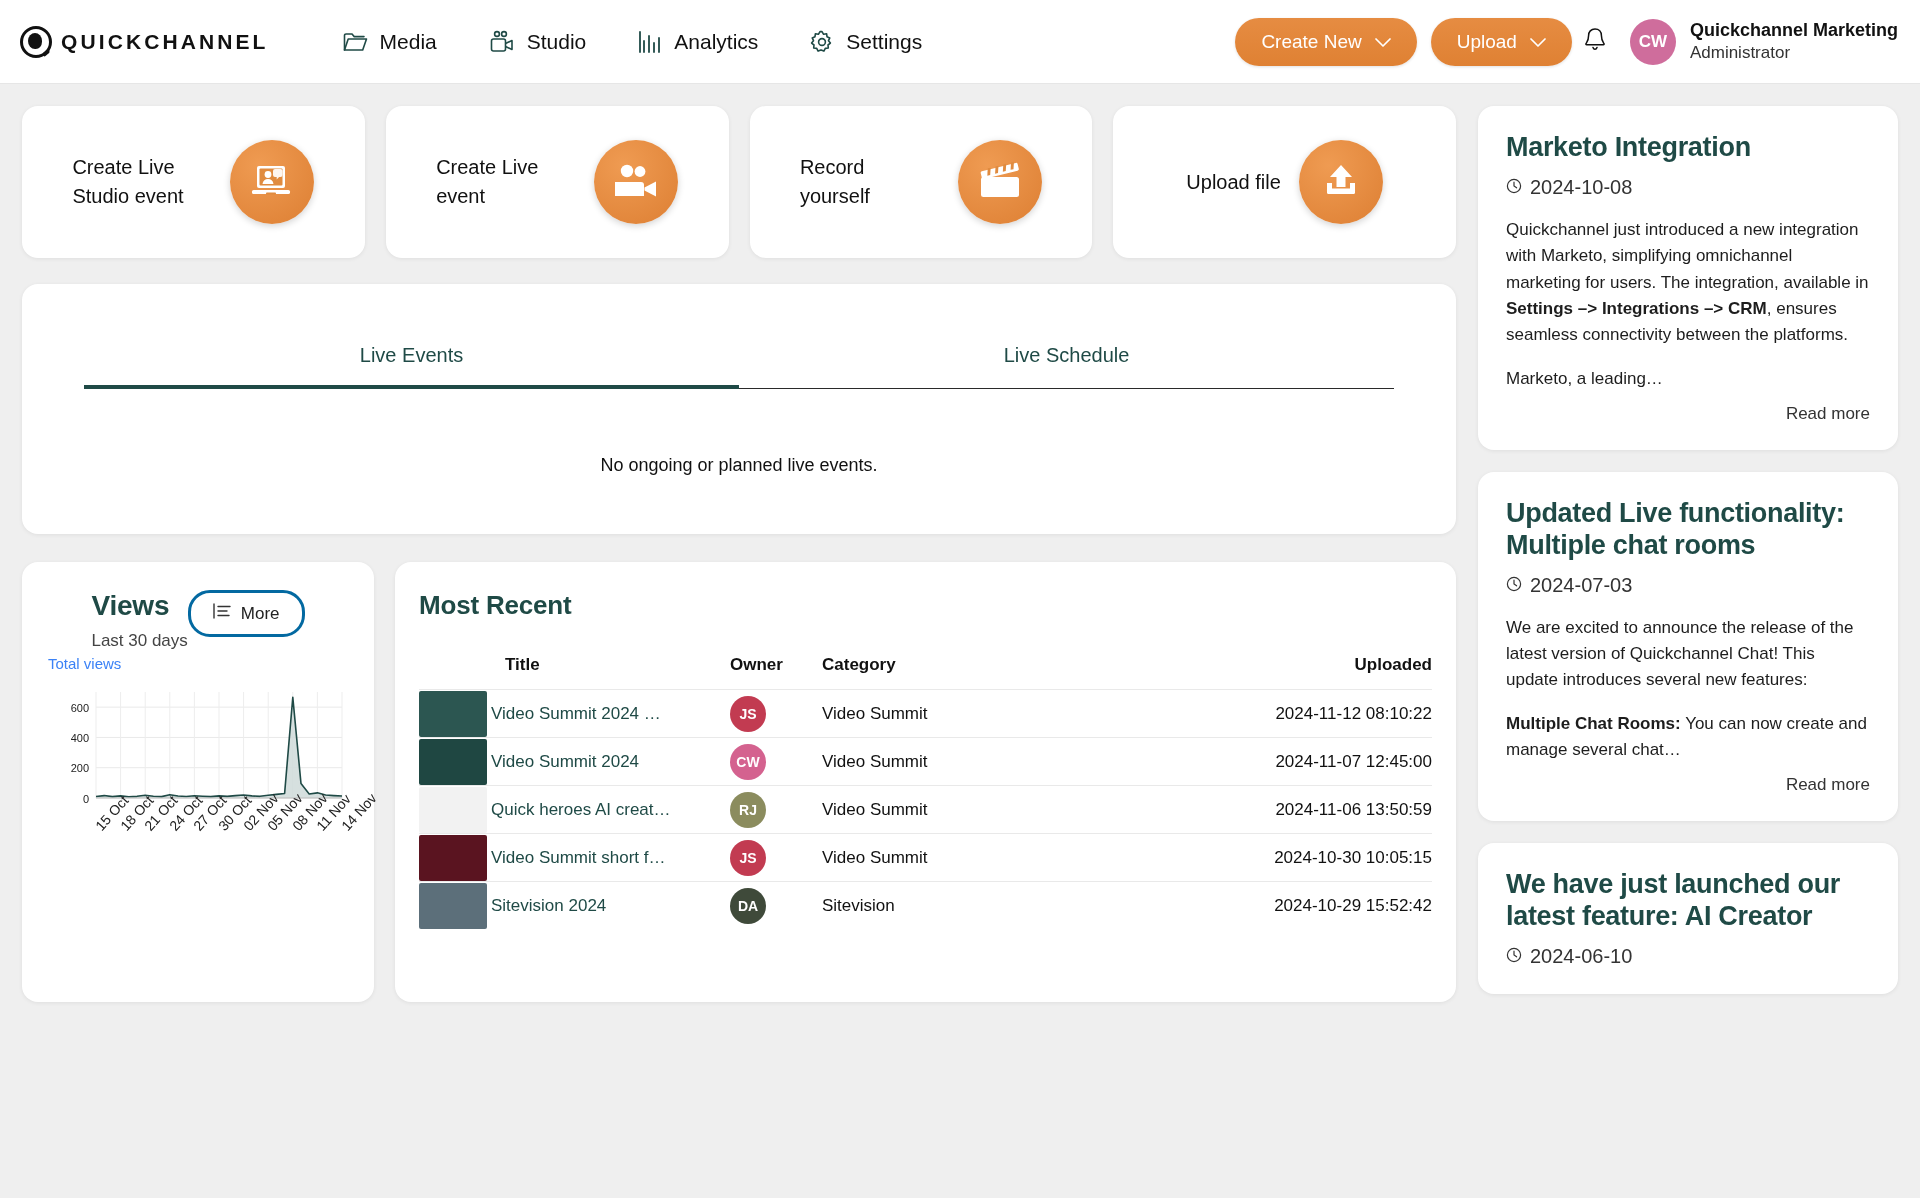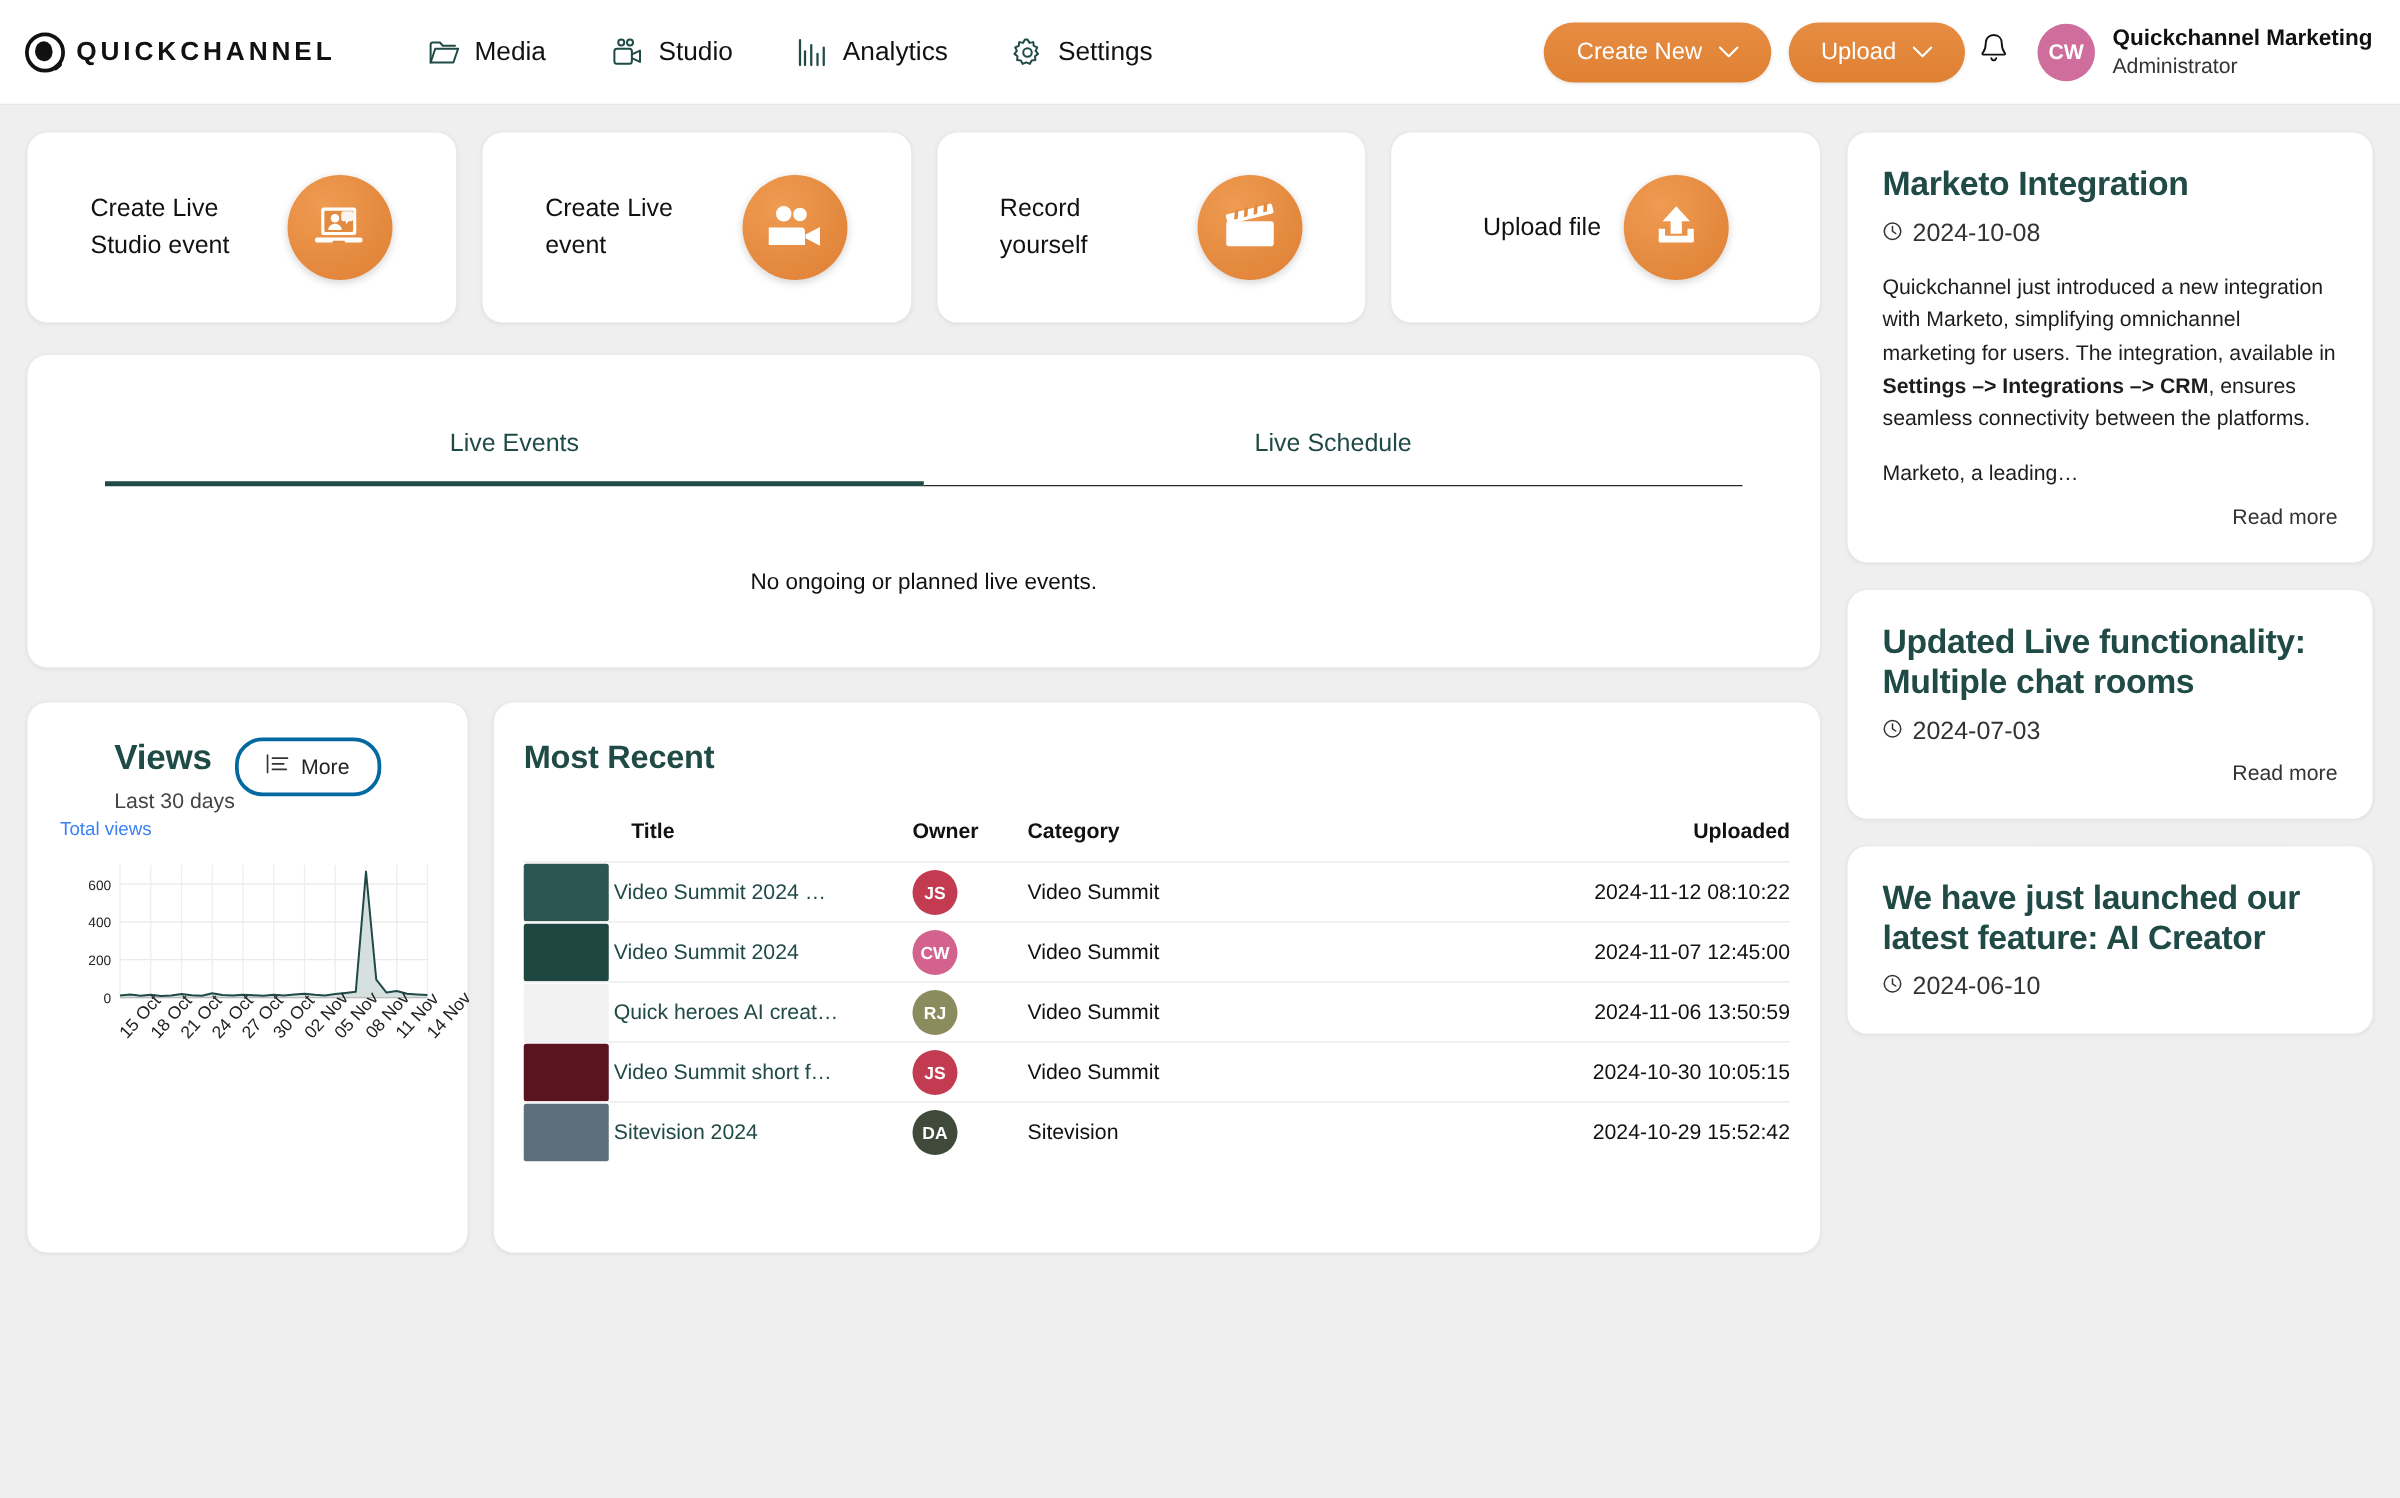--- a/index.html
+++ b/index.html
@@ -469,20 +469,24 @@
       <div class="news-title">Updated Live functionality: Multiple chat rooms</div>
       <div class="news-date">
         <span>
           <svg width="16" height="16" viewBox="0 0 16 16" fill="none" stroke="#333" stroke-width="1.2">
             <circle cx="8" cy="8" r="6.6"></circle>
               <path d="M8 4.2V8l2.6 1.8" stroke-linecap="round"></path>
           </svg>
         </span>
         <span>2024-07-03</span>
       </div>
+      <div class="news-body">
+        <p>We are excited to announce the release of the latest version of Quickchannel Chat! This update introduces several new features:</p>
+        <p><b>Multiple Chat Rooms:</b><span> You can now create and manage several chat…</span></p>
+      </div>
       <div class="read-more">Read more</div>
     </div>
 
     <div class="card news">
       <div class="news-title">We have just launched our latest feature: AI Creator</div>
       <div class="news-date">
         <span>
           <svg width="16" height="16" viewBox="0 0 16 16" fill="none" stroke="#333" stroke-width="1.2">
             <circle cx="8" cy="8" r="6.6"></circle>
               <path d="M8 4.2V8l2.6 1.8" stroke-linecap="round"></path>

